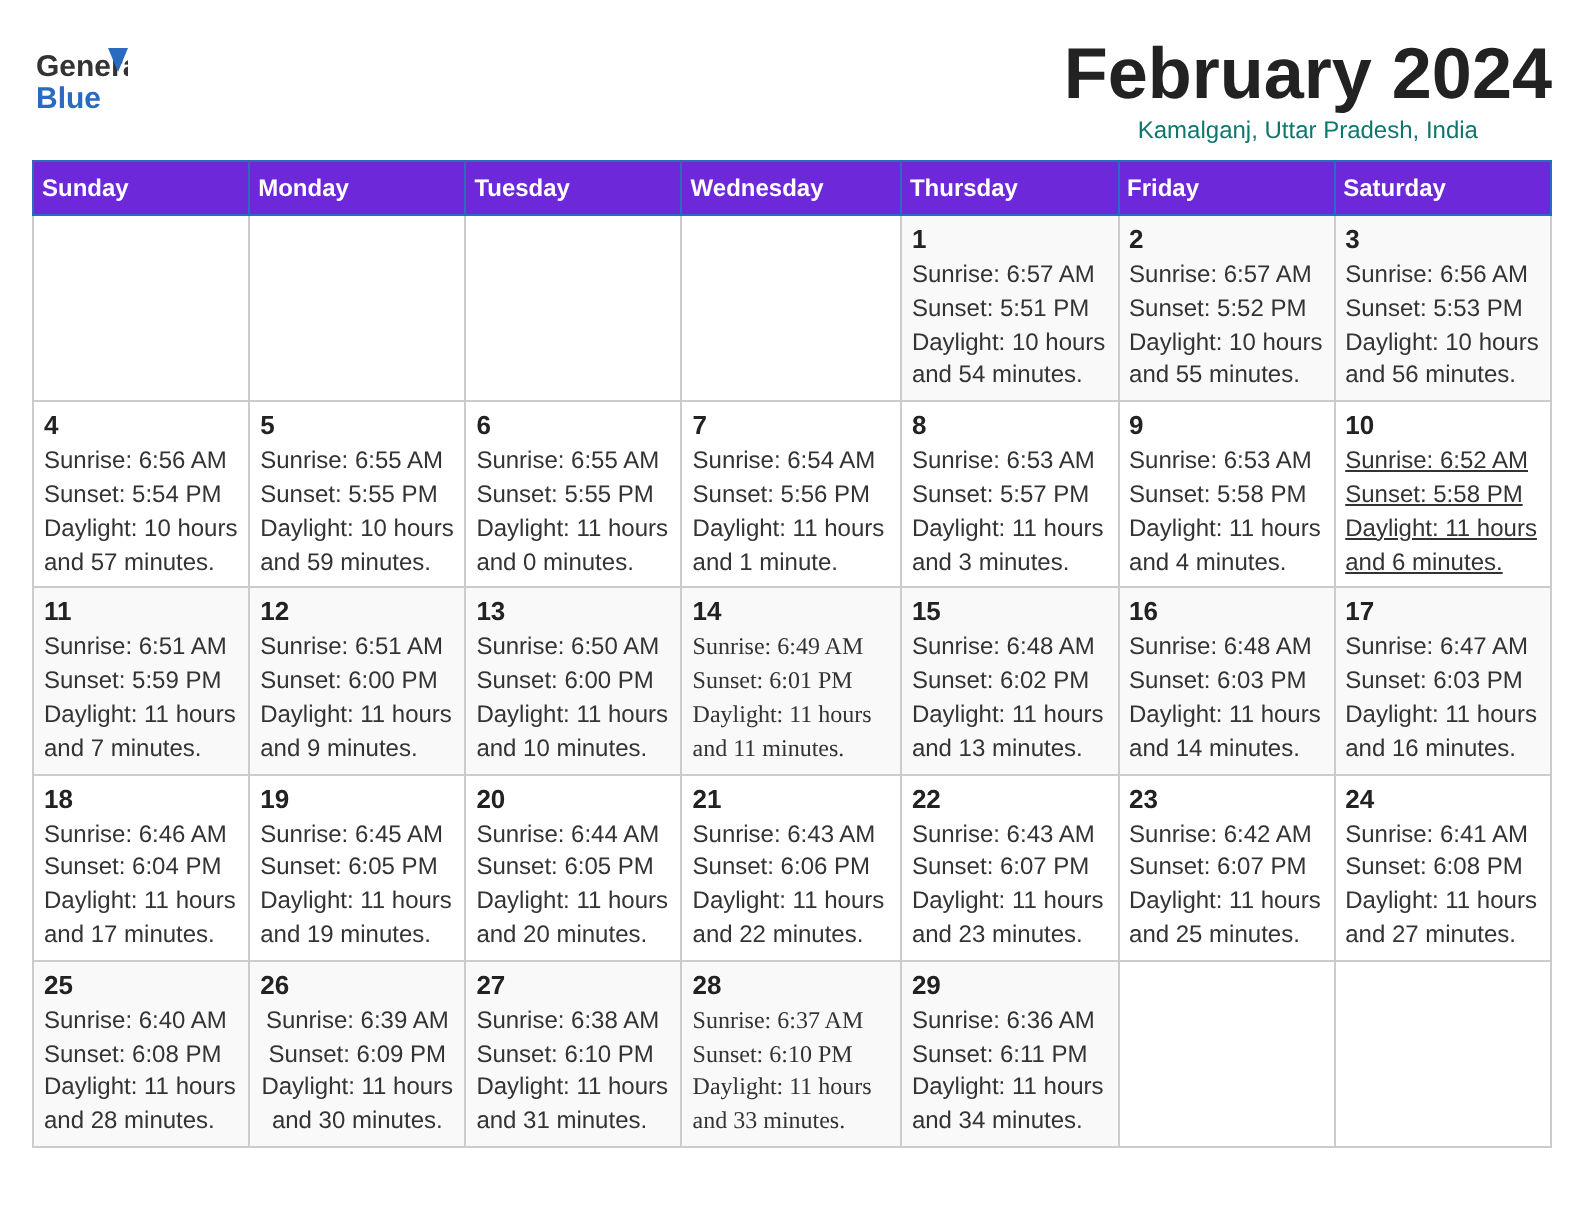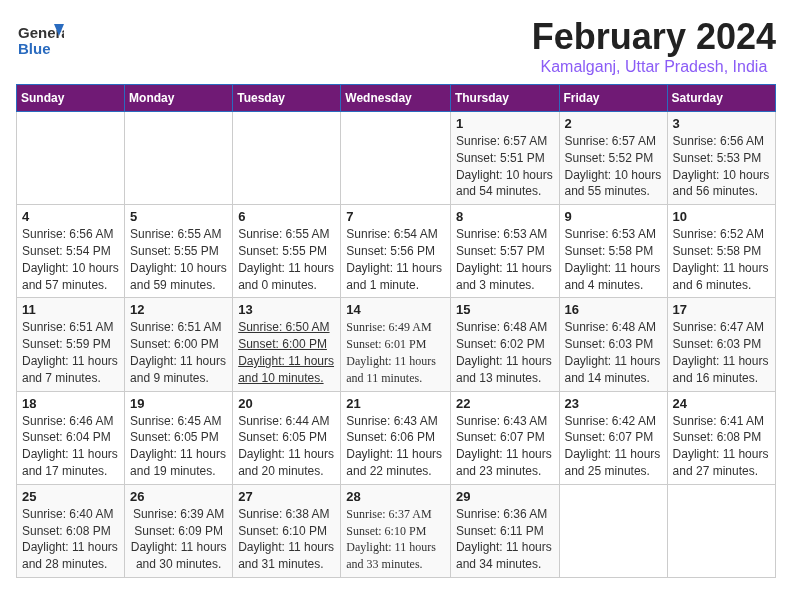--- a/index.html
+++ b/index.html
@@ -22,30 +22,30 @@
     }
     .title-block {
       text-align: center;
     }
     .month-title {
       font-size: 36px;
       font-weight: bold;
       color: #222;
     }
     .location-title {
-      font-size: 16px;
-      color: #8b5cf6;
+      font-size: 12px;
+      color: #0f766e;
     }
     table {
       width: 100%;
       border-collapse: collapse;
       font-size: 10.5px;
     }
     thead tr {
-      background-color: #701a75;
+      background-color: #6d28d9;
       color: #fff;
       padding-left: 15px;
     }
     thead th {
       padding: 6px 4px;
       text-align: left;
       font-size: 12px;
       font-weight: bold;
       border: 1px solid #2a6bbf;
     }
@@ -173,21 +173,21 @@
         </td>
         <td>
           <span class="day-num">9</span>
           <div class="day-info" style="white-space: pre-line;">Sunrise: 6:53 AM
 Sunset: 5:58 PM
 Daylight: 11 hours
 and 4 minutes.</div>
         </td>
         <td>
           <span class="day-num">10</span>
-          <div class="day-info" style="white-space: pre-line;">Sunrise: 6:52 AM
+          <div class="day-info" style="white-space: pre-line; text-decoration: underline;">Sunrise: 6:52 AM
 Sunset: 5:58 PM
 Daylight: 11 hours
 and 6 minutes.</div>
         </td>
       </tr>
       <tr>
         <td>
           <span class="day-num">11</span>
           <div class="day-info" style="white-space: pre-line;">Sunrise: 6:51 AM
 Sunset: 5:59 PM
@@ -196,21 +196,21 @@
         </td>
         <td>
           <span class="day-num">12</span>
           <div class="day-info" style="white-space: pre-line;">Sunrise: 6:51 AM
 Sunset: 6:00 PM
 Daylight: 11 hours
 and 9 minutes.</div>
         </td>
         <td>
           <span class="day-num">13</span>
-          <div class="day-info" style="white-space: pre-line; text-decoration: underline;">Sunrise: 6:50 AM
+          <div class="day-info" style="white-space: pre-line;">Sunrise: 6:50 AM
 Sunset: 6:00 PM
 Daylight: 11 hours
 and 10 minutes.</div>
         </td>
         <td>
           <span class="day-num">14</span>
           <div class="day-info" style="white-space: pre-line; font-family: Liberation Serif, serif;">Sunrise: 6:49 AM
 Sunset: 6:01 PM
 Daylight: 11 hours
 and 11 minutes.</div>

